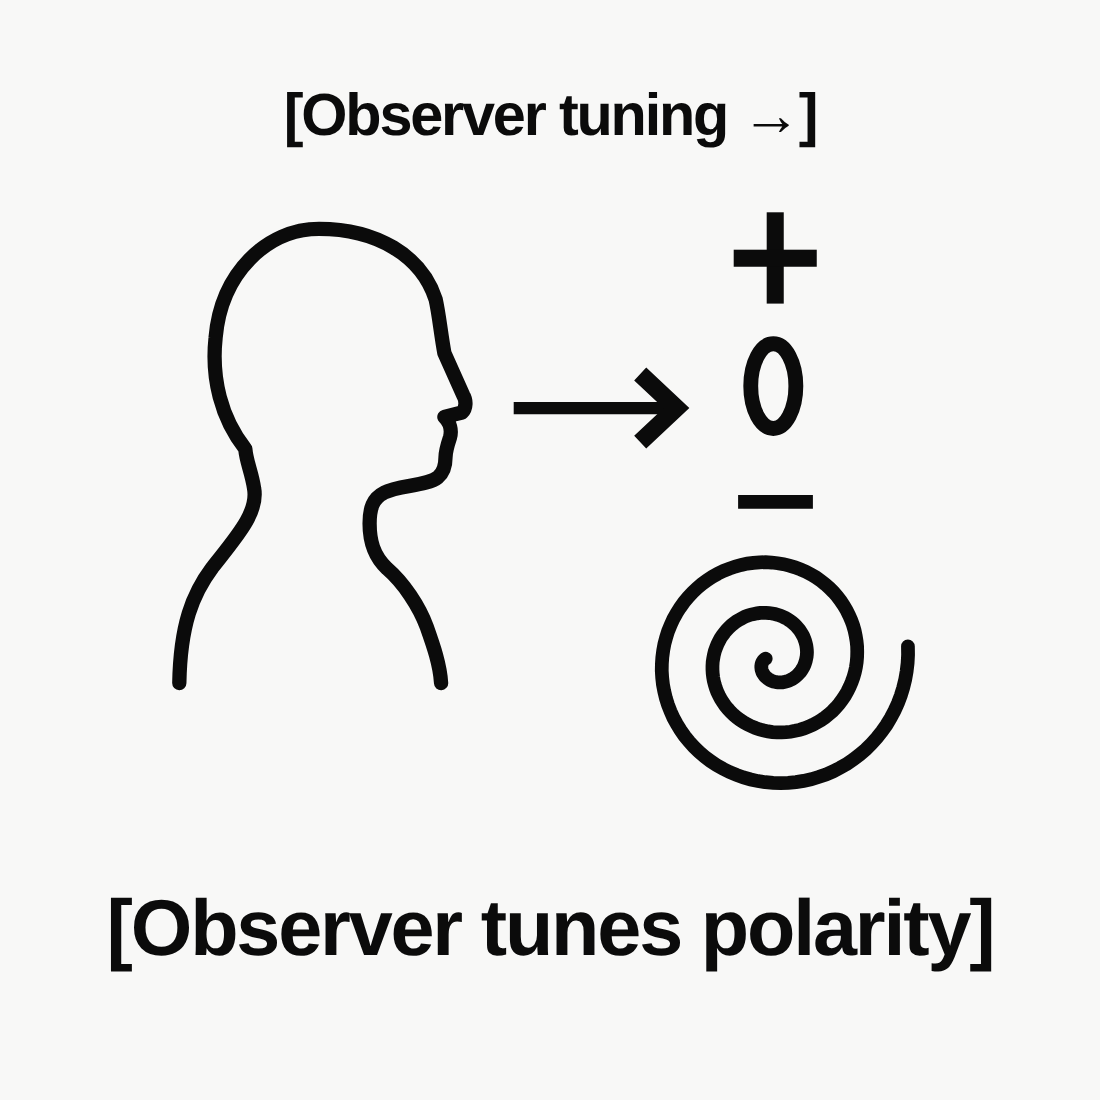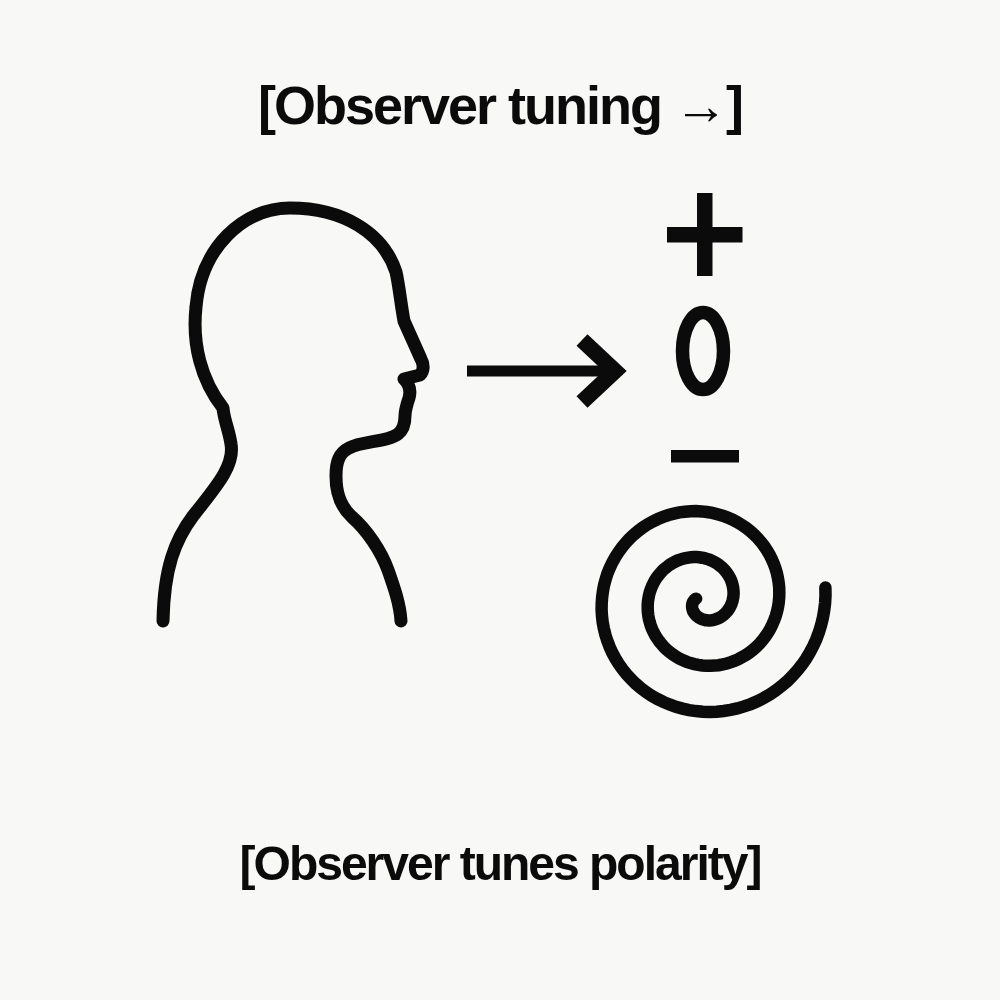--- a/index.html
+++ b/index.html
@@ -25,22 +25,22 @@
     letter-spacing: -2px;
     line-height: 1;
     white-space: nowrap;
   }
   .caption-top {
     top: 54px;
     font-size: 54px;
     margin-top: 24px;
   }
   .caption-bottom {
-    top: 840px;
-    font-size: 48px;
+    top: 808px;
+    font-size: 72px;
   }
   .diagram {
     position: absolute;
     left: 0;
     top: 0;
   }
   .ink-stroke {
     fill: none;
     stroke: #0b0b0b;
   }

